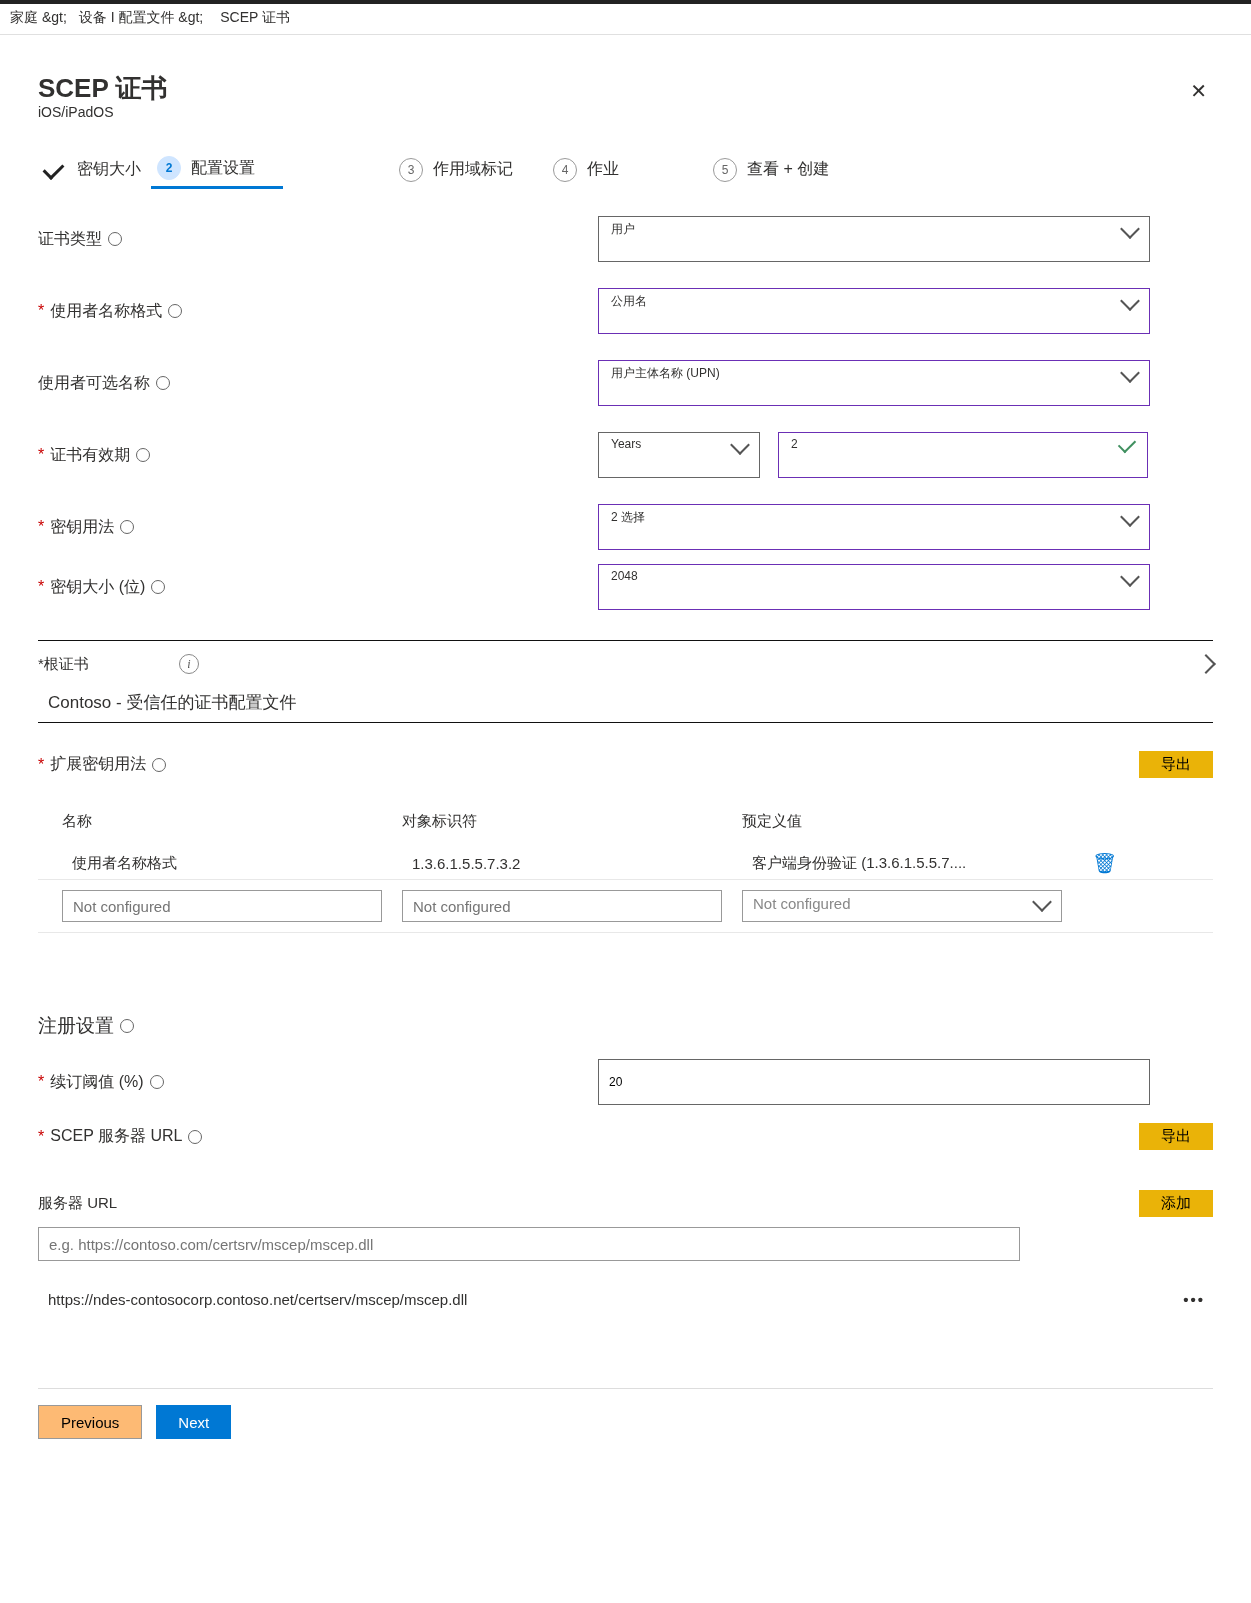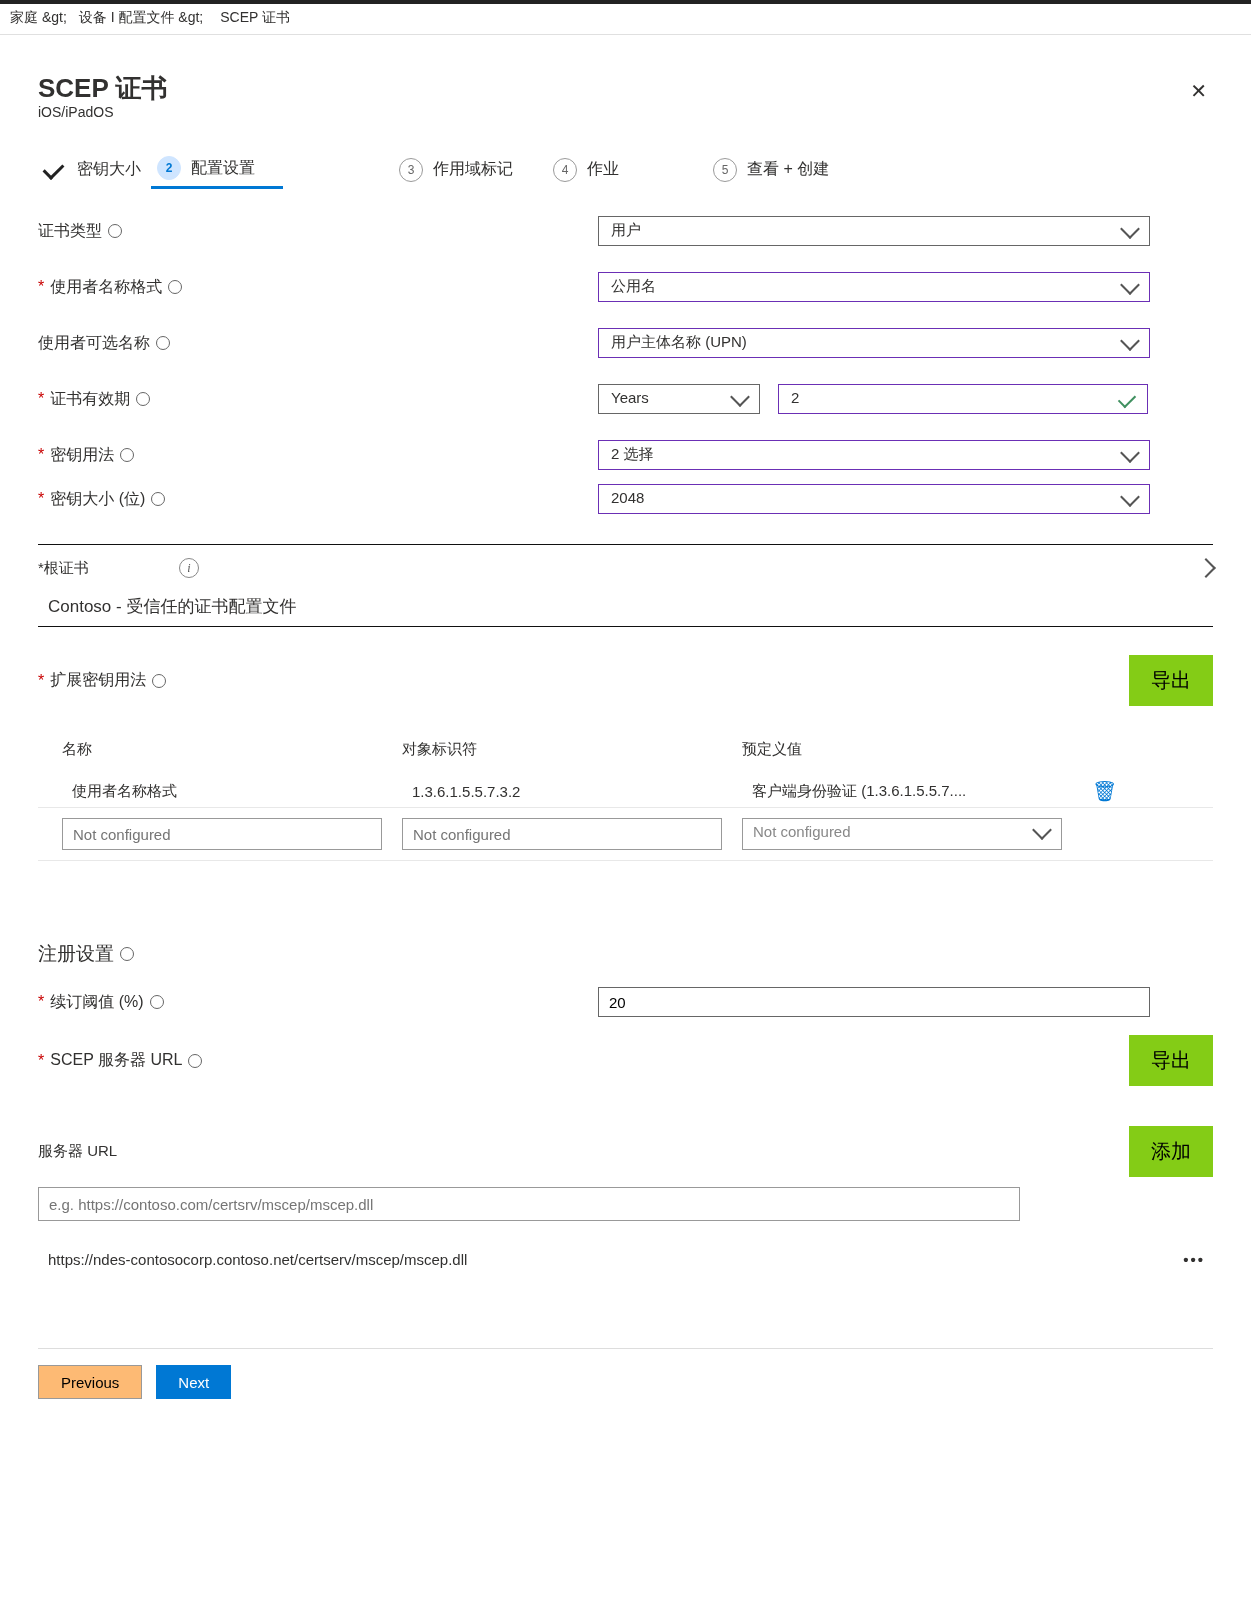--- a/index.html
+++ b/index.html
@@ -17,41 +17,41 @@
   .step .num{width:22px;height:22px;border-radius:50%;border:1px solid #9a9a9a;display:flex;align-items:center;justify-content:center;font-size:12px;color:#666}
   .step .checkmark{font-size:18px;font-weight:600}
   .step .num.active{background:#cfe5ff;border-color:#cfe5ff;color:#0078d4;font-weight:600}
   .active-step{border-bottom:3px solid #0078d4;font-weight:400}
   .step.done .label{margin-left:4px}
   .form{margin-top:20px}
   .row{display:flex;align-items:center;margin:26px 0}
   .row.tight{margin:14px 0}
   .lbl{width:560px;display:flex;align-items:center;gap:6px;font-size:16px}
   .lbl .req{color:#c80000}
-  .sel,.sel-ck,.sel-plain,.inp{height:30px;border:1px solid #666;background:#fff;font-size:15px;padding:0 10px;box-sizing:border-box}
+  .sel,.sel-ck,.sel-plain,.inp{height:46px;border:1px solid #666;background:#fff;font-size:12px;padding:0 10px;box-sizing:border-box}
   .sel-purple{border-color:#6b2fb5}
   .sel{width:552px;position:relative}
   .sel .arrow,.sel-ck .arrow,.sel-plain .arrow{position:absolute;right:12px;top:5px}
   .sel .txt,.sel-ck .txt,.sel-plain .txt{position:absolute;left:12px;top:4px}
   .pair{display:flex;gap:18px}
   .sel-small{width:162px;position:relative}
   .sel-ck{width:370px;position:relative}
   .check{position:absolute;right:12px;top:5px;color:#409060}
   .inp{width:552px}
   .full{width:calc(100% - 0px)}
   .section-sep{border:none;border-top:1px solid #111;margin:30px 0 0 0}
   .root-row{display:flex;align-items:center;justify-content:space-between;margin-top:10px;padding-bottom:8px}
   .root-left{display:flex;align-items:center;gap:90px}
   .root-label{font-size:15px}
   .info-i{width:18px;height:18px;border:1px solid #888;border-radius:50%;display:inline-flex;align-items:center;justify-content:center;font-size:12px;color:#555;font-style:italic;font-family:serif}
   .chev{font-size:22px;color:#555}
   .root-val{font-size:17px;margin:6px 0 8px 10px}
   .eku-block{margin-top:28px}
   .eku-head{display:flex;justify-content:space-between;align-items:center}
-  .btn-soft{background:#84cc16;border:none;padding:12px 22px;font-size:20px;cursor:pointer}
+  .btn-soft{background:#eab308;border:none;padding:4px 22px;font-size:15px;cursor:pointer}
   .eku-table{margin-top:28px}
   .eku-table .hdr,.eku-table .trow{display:grid;grid-template-columns:320px 320px 320px 80px;gap:20px;align-items:center}
   .eku-table .hdr{font-size:15px;padding:6px 0 16px 24px}
   .eku-table .trow{padding:4px 0 4px 34px;font-size:15px}
   .eku-inputs{display:grid;grid-template-columns:320px 320px 320px;gap:20px;padding:10px 0 10px 24px;border-top:1px solid #e8e8e8;border-bottom:1px solid #e8e8e8;align-items:center}
   .eku-inputs .inp-s{height:30px;border:1px solid #999;padding:0 10px;font-size:15px;color:#888}
   .eku-inputs .dd{position:relative;height:30px;border:1px solid #999}
   .eku-inputs .dd .txt{position:absolute;left:10px;top:4px;color:#888}
   .eku-inputs .dd .arrow{position:absolute;right:12px;top:4px}
   .trash{color:#0078d4;font-size:20px}

